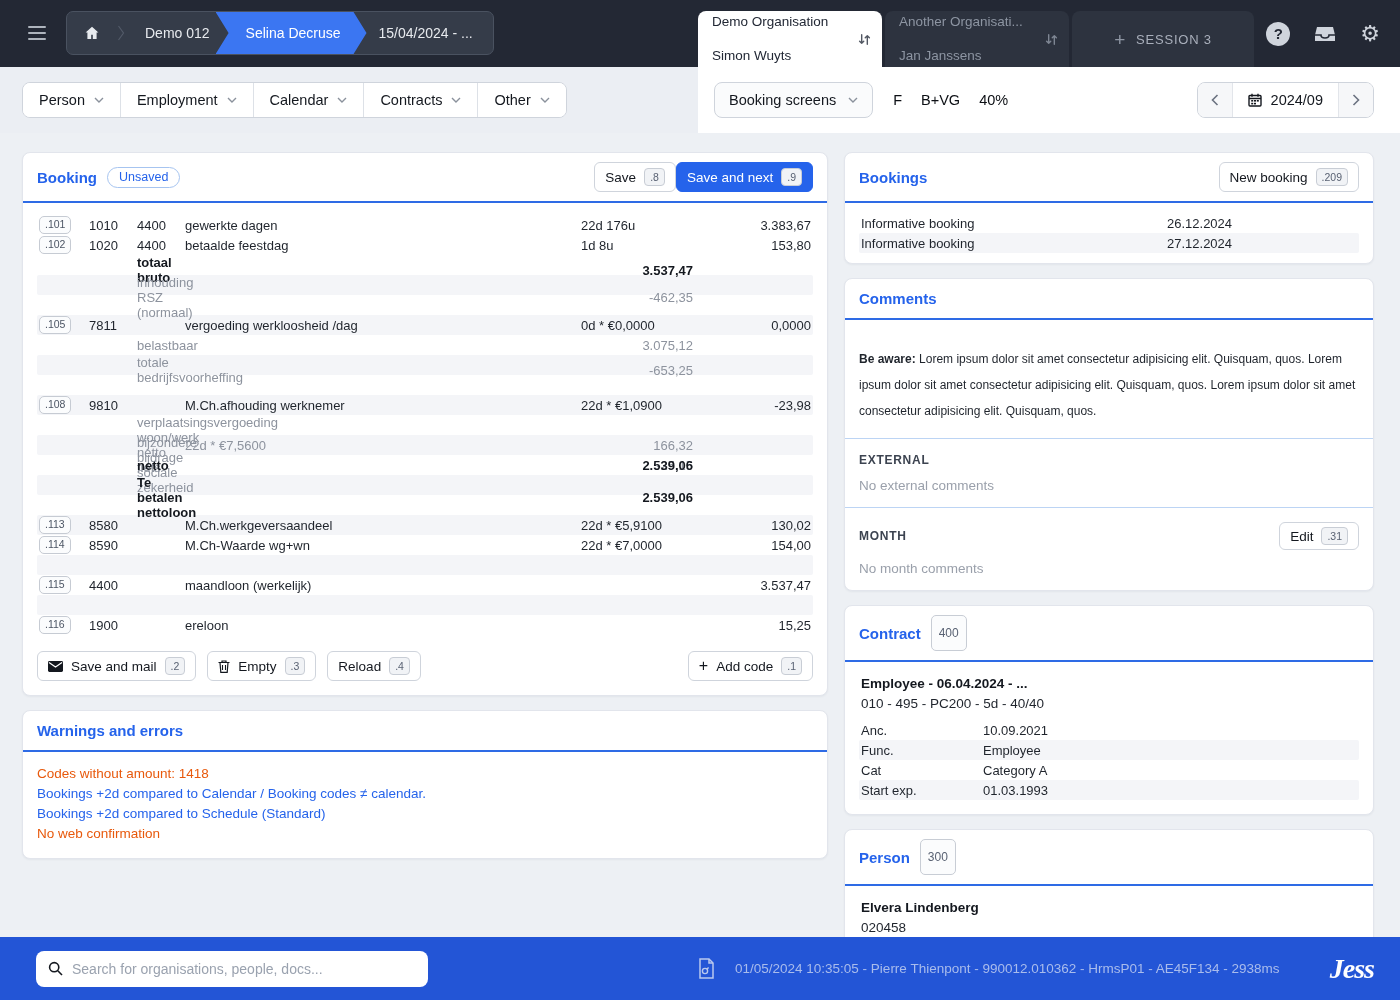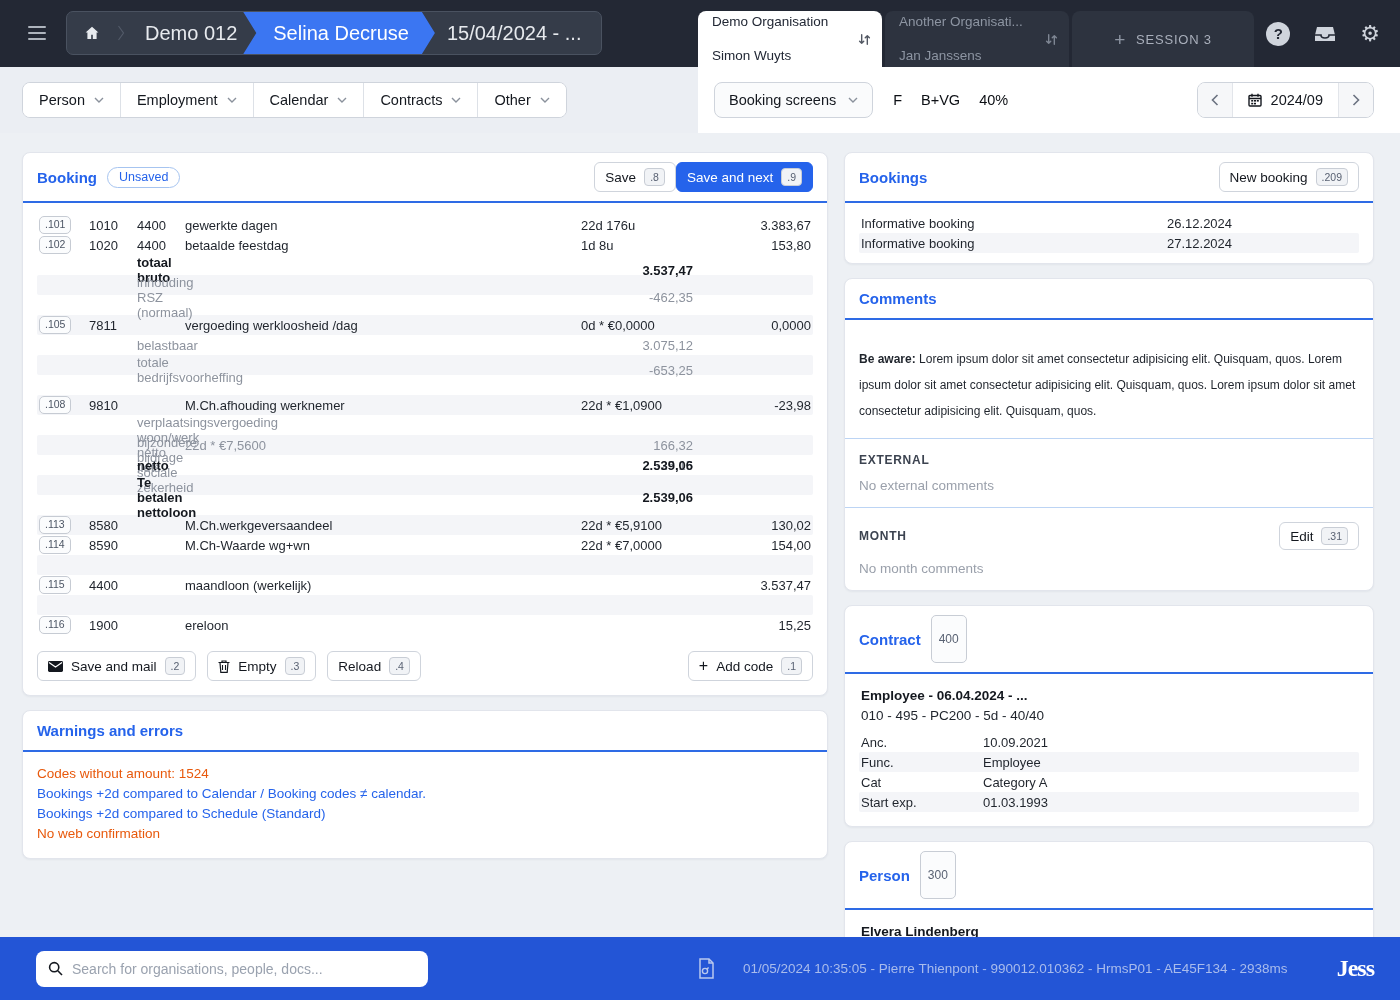--- a/index.html
+++ b/index.html
@@ -4,21 +4,21 @@
 <style>
   * { margin:0; padding:0; box-sizing:border-box; }
   html,body { width:1400px; height:1000px; overflow:hidden; }
   body { position:relative; background:#edf0f4; font-family:"Liberation Sans", sans-serif; color:#1f242c; }
 
   
   .topbar { position:absolute; left:0; top:0; width:1400px; height:67px; background:#232834; z-index:4; }
   .hamburger { position:absolute; left:28px; top:26px; width:18px; height:14px; display:flex; flex-direction:column; justify-content:space-between; cursor:pointer; background:none; border:none; }
   .hamburger span { height:2px; background:#aeb4bd; border-radius:1px; }
   .breadcrumb { position:absolute; left:66px; top:11px; height:44px; display:flex; align-items:stretch; border:1px solid #4a5260; border-radius:7px; background:#353c49; overflow:hidden; }
-  .crumb { display:flex; align-items:center; padding:0 20px; color:#e7eaee; font-size:20px; cursor:pointer;text-align:right; }
+  .crumb { display:flex; align-items:center; padding:0 20px; color:#e7eaee; font-size:14px; cursor:pointer;text-align:right; }
   .crumb.home { padding:0 17px; }
   .crumb-sep { display:flex; align-items:center; color:#525a68; }
   .crumb.active { background:#3b76f2; color:#fff; padding:0 26px 0 30px; margin-left:-14px;
        clip-path:polygon(0 0, calc(100% - 13px) 0, 100% 50%, calc(100% - 13px) 100%, 0 100%, 13px 50%); }
   .crumb.after-active { padding-left:12px; }
 
   .sessions { position:absolute; left:698px; top:11px; height:56px; display:flex; gap:3px; }
   .session { width:184px; height:56px; border-radius:8px 8px 0 0; padding:8px 10px 8px 14px; display:flex; align-items:center; cursor:pointer; }
   .session .s-lines { flex:1; display:flex; flex-direction:column; justify-content:center; gap:16px; }
   .session .s-org, .session .s-user { font-size:13.5px; line-height:18px; white-space:nowrap; overflow:hidden; }
@@ -52,21 +52,21 @@
   .main { position:absolute; left:0; top:133px; width:1400px; height:867px; overflow:hidden; display:flex; gap:16px; padding:19px 26px 0 22px; background:#edf0f4; }
   .left-col { width:806px; flex:0 0 806px; }
   .right-col { flex:1; }
 
   .panel { background:#fff; border:1px solid #e2e5ec; border-radius:8px; box-shadow:0 1px 2px rgba(25,35,60,.05); margin-bottom:14px; overflow:hidden; }
   .panel-head { display:flex; align-items:center; padding:9px 14px; border-bottom:2px solid #2e6be5; min-height:41px; }
   .panel-title { color:#2563eb; font-size:15px; font-weight:700; }
   .head-spacer { flex:1; }
 
   .pill { margin-left:10px; border:1px solid #a6c4f0; color:#2563eb; background:#fff; border-radius:999px; padding:2.5px 11px; font-size:12.5px; }
-  .num-badge { margin-left:10px; border:1px solid #c8cdd5; color:#596273; background:#fbfcfd; border-radius:5px; padding:16px 7px; font-size:12px; }
+  .num-badge { margin-left:10px; border:1px solid #c8cdd5; color:#596273; background:#fbfcfd; border-radius:5px; padding:10px 7px; font-size:12px; }
 
   .btn { height:30px; display:inline-flex; align-items:center; gap:8px; padding:0 10px; border:1px solid #cfd4dc; border-radius:6px; background:#fff; font-size:13.5px; color:#14181f; cursor:pointer; font-family:inherit; }
   .btn + .btn { margin-left:0; }
   .btn-primary { background:#2563eb; border-color:#2563eb; color:#fff; }
   .kbd { font-size:10.5px; padding:1px 5px; border:1px solid #c8cdd5; border-radius:4px; background:#f1f3f6; color:#596273; line-height:1.35; }
 
   
   .btable { padding:12px 0 4px; }
   .brow { display:grid; grid-template-columns:50px 48px 48px 1fr 112px 118px; align-items:center; height:20px; margin:0 14px; padding:0 2px; font-size:13px; color:#1f242c; border-radius:2px; }
   .brow.stripe { background:#f4f5f8; }
@@ -106,22 +106,22 @@
   .kvrows { margin-top:6px; }
   .kvrow { display:grid; grid-template-columns:122px 1fr; align-items:center; height:20px; margin:0 14px; padding:0 2px; font-size:13px; border-radius:2px; }
   .kvrow.stripe { background:#f4f5f8; }
 
   
   .bottombar { position:absolute; left:0; bottom:0; width:1400px; height:63px; background:#2355d6; z-index:6; display:flex; align-items:center; padding:0 26px 0 36px; }
   .searchbox { width:392px; height:36px; background:#fff; border-radius:8px; display:flex; align-items:center; gap:9px; padding:0 12px; }
   .searchbox input { border:none; outline:none; flex:1; font-size:14px; font-family:inherit; color:#14181f; background:transparent; }
   .searchbox input::placeholder { color:#9aa2af; }
   .doc-ic { margin-left:270px; cursor:pointer; display:flex; }
-  .statusline { margin-left:28px; color:#a9bcec; font-size:13.5px; white-space:nowrap; }
-  .logo { margin-left:auto; color:#fff; font-family:"Liberation Serif", serif; font-weight:700; font-size:24px; letter-spacing:-1px; }
+  .statusline { margin-left:20px; color:#a9bcec; font-size:13.5px; white-space:nowrap; }
+  .logo { margin-left:auto; color:#fff; font-family:"Liberation Serif", serif; font-style:italic; font-weight:700; font-size:28px; letter-spacing:-1px; }
 </style>
 </head>
 <body>
 
 <header class="topbar">
   <button class="hamburger">
       <span></span>
       <span></span>
       <span></span>
     </button>
@@ -524,21 +524,21 @@
         </button>
       </div>
     </div>
 
     <div class="panel">
       <div class="panel-head">
         <span class="panel-title">Warnings and errors</span>
       </div>
       <div class="wlist">
 
-          <span class="witem warn">Codes without amount: 1524</span>
+          <span class="witem warn">Codes without amount: 1418</span>
 
           <span class="witem link">Bookings +2d compared to Calendar / Booking codes ≠ calendar.</span>
 
           <span class="witem link">Bookings +2d compared to Schedule (Standard)</span>
 
           <span class="witem warn">No web confirmation</span>
         </div>
     </div>
   </section>
 

